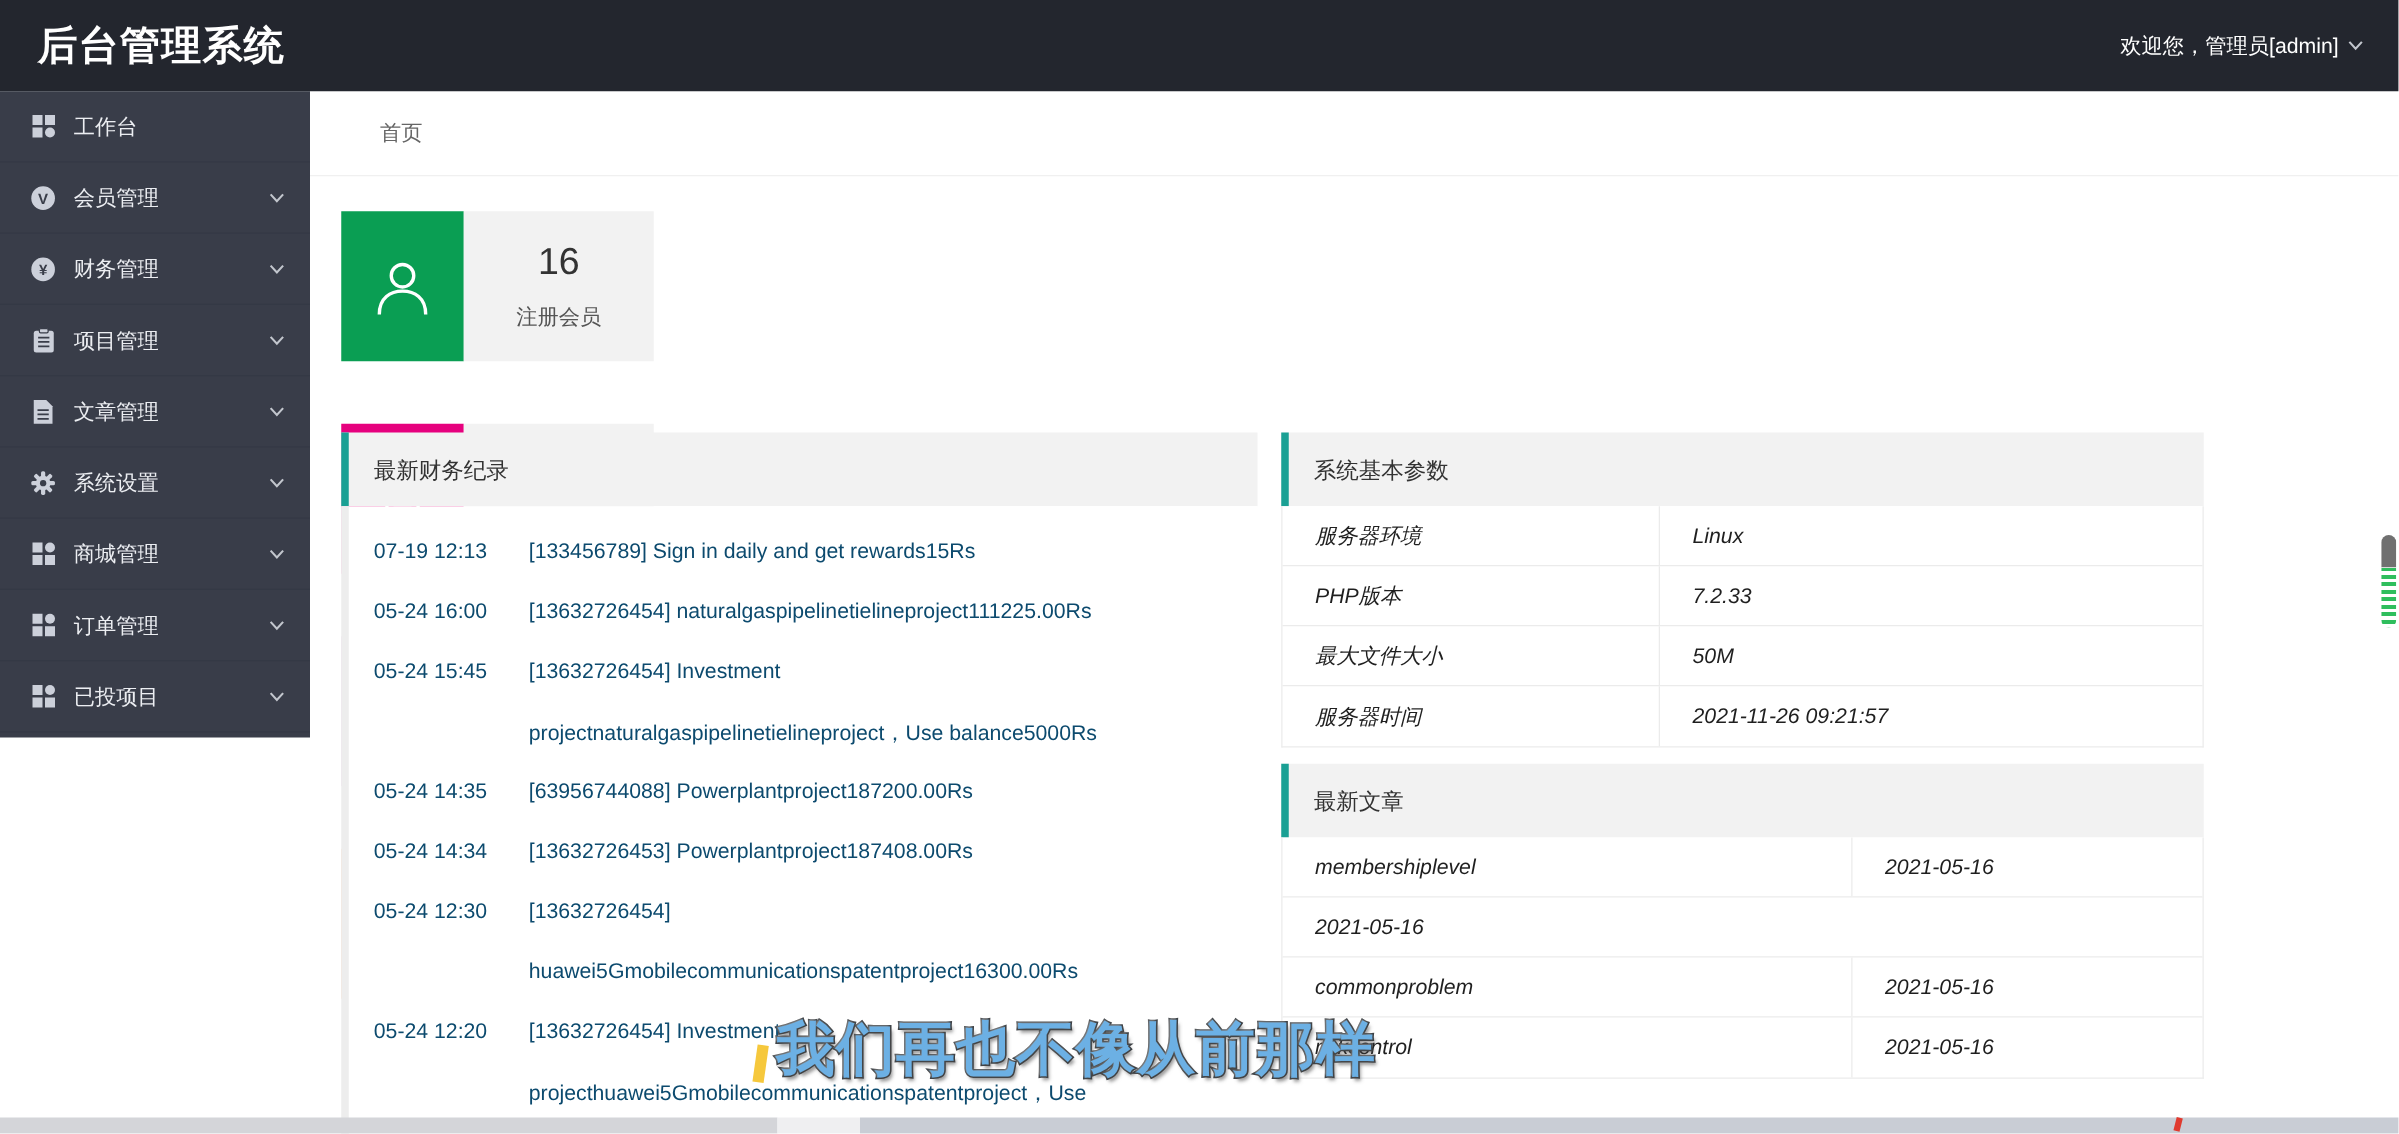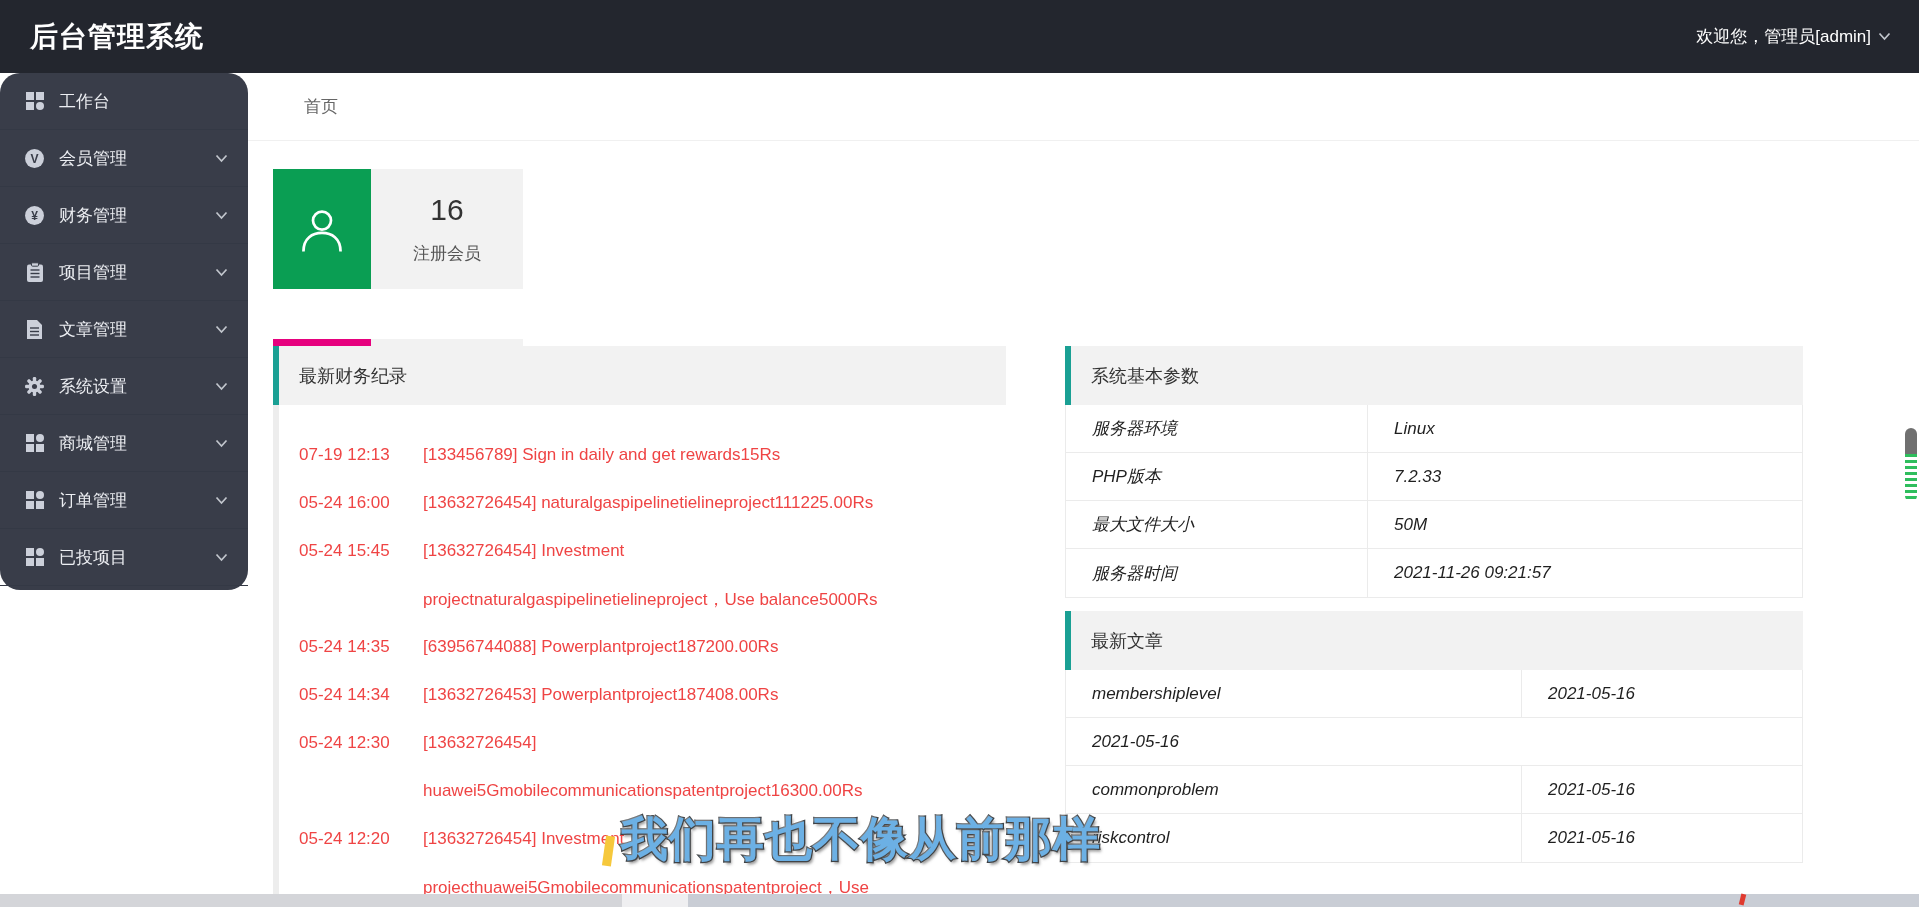--- a/index.html
+++ b/index.html
@@ -2,50 +2,50 @@
 <html style="--accent: #1aa094; --header-bg: #23262e; --sidebar-bg: #393d49;"><head>
 <meta charset="utf-8">
 <style>
   * { margin:0; padding:0; box-sizing:border-box; }
   html,body { width:1919px; height:907px; overflow:hidden; background:#fff;
     font-family:"Liberation Sans","DejaVu Sans",sans-serif; }
   #app { position:relative; width:1919px; height:907px; background:#fff; overflow:hidden; }
 
   
   .header { position:absolute; left:0; top:0; width:1919px; height:73px; background:var(--header-bg,#23262e); z-index:20; }
-  .header-title { position:absolute; left:30px; top:0; line-height:73px; font-size:28px; font-weight:700; color:#fff; letter-spacing:1px; }
+  .header-title { position:absolute; left:30px; top:0; line-height:73px; font-size:32px; font-weight:700; color:#fff; letter-spacing:1px; }
   .header-user { position:absolute; right:28px; top:0; height:73px; display:flex; align-items:center; gap:7px; color:#fff; font-size:17px; cursor:pointer;margin-left:43px; }
   .header-user svg { display:block; }
 
   
-  .sidebar { position:absolute; left:0; top:73px; width:248px; height:517px; background:var(--sidebar-bg,#393d49); z-index:10;border-radius:20px; }
+  .sidebar { position:absolute; left:0; top:73px; width:248px; height:517px; background:var(--sidebar-bg,#393d49); z-index:10; }
   .side-item { display:flex; align-items:center; height:57px; padding:0 20px 0 24px; border-bottom:1px solid #343945; color:#e6e9ef; cursor:pointer; }
   .side-icon { width:21px; height:21px; margin-right:14px; display:flex; align-items:center; justify-content:center; }
   .side-icon svg { display:block; }
   .side-label { font-size:17px; flex:1; color:#eceef2; }
   .side-chevron { width:13px; display:flex; align-items:center; }
 
   
   .crumb-bar { position:absolute; left:248px; top:73px; width:1671px; height:68px; border-bottom:1px solid #f0f0f0; background:#fff;padding-left:16px; }
   .crumb { margin-left:40px; line-height:68px; font-size:17px; color:#666; display:inline-block; cursor:pointer; }
 
   
   .cards { position:absolute; left:273px; top:169px; display:flex; gap:50px;flex-direction:column; }
   .card { width:250px; height:120px; display:flex; cursor:pointer; }
   .card-icon { width:98px; height:120px; display:flex; align-items:center; justify-content:center; }
   .card-info { flex:1; background:#f2f2f2; display:flex; flex-direction:column; align-items:center; justify-content:center; }
   .card-value { font-size:30px; color:#333; }
   .card-label { font-size:17px; color:#555; margin-top:15px; }
 
   
   .panel-left  { position:absolute; left:273px;  top:346px; width:733px; }
-  .panel-right { position:absolute; left:1025px; top:346px; width:738px;margin-left:40px; }
+  .panel-right { position:absolute; left:1025px; top:346px; width:738px; }
   .panel-header { height:59px; background:#f2f2f2; border-left:6px solid var(--accent,#1aa094); display:flex; align-items:center; padding-left:20px; font-size:18px; color:#333; }
   .finance-body { border-left:6px solid #ededed; background:#fff; padding:26px 0 0 20px; }
-  .record-line { height:48px; display:flex; align-items:center; font-size:17px; color:#ef4444; }
+  .record-line { height:48px; display:flex; align-items:flex-start; font-size:17px; color:#0c4a6e; }
   .r-time { width:124px; flex:none; }
   .r-cont { padding-left:124px; }
 
   .ptable { border:1px solid #ebebeb; border-top:none; background:#fff; }
   .trow { display:flex; height:48px; border-bottom:1px solid #ebebeb; font-size:17px; color:#1f1f1f; }
   .trow:last-child { border-bottom:none; }
   .tcell { display:flex; align-items:center;font-style:italic; }
   .tlabel { width:302px; border-right:1px solid #ebebeb; padding-left:26px; }
   .tvalue { padding-left:26px; flex:1; }
   .art .tlabel { width:456px; }

